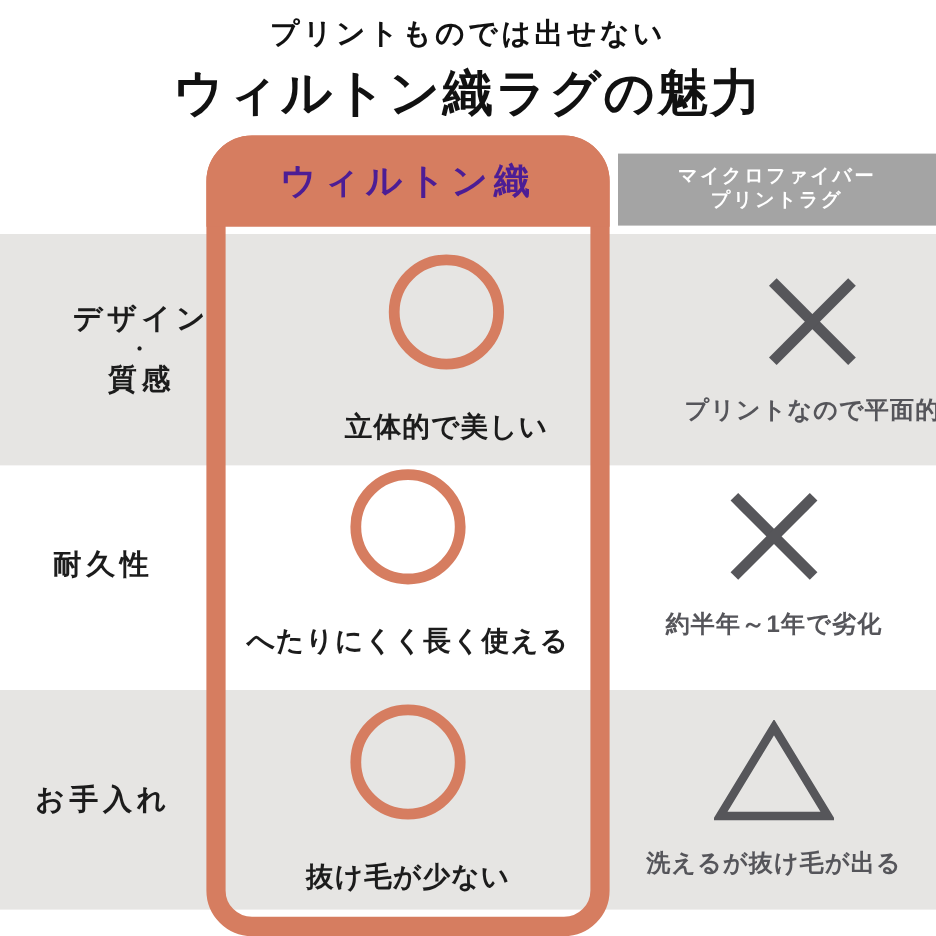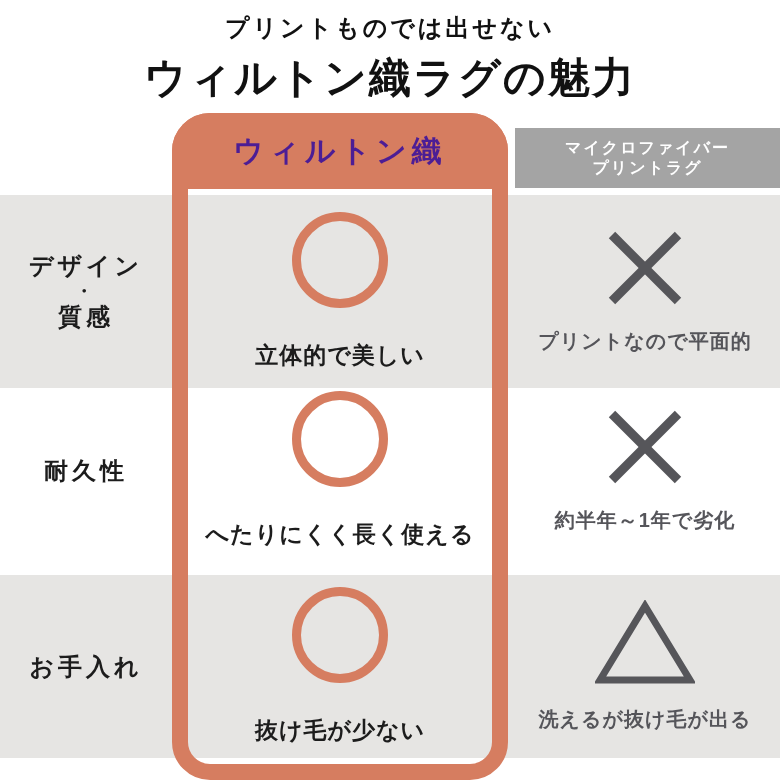--- a/index.html
+++ b/index.html
@@ -53,21 +53,21 @@
     text-align:center;
   }
   
   .cell{
     display:flex;flex-direction:column;align-items:center;justify-content:center;
     z-index:4;text-align:center;
   }
   .cell-left{left:0;width:172px;}
   .cell-center{left:188px;width:304px;}
   .cell-right{left:510px;width:270px;align-items:center;}
-  .r0{top:195px;height:193px;}
+  .r0{top:195px;height:193px;padding-left:32px;}
   .r1{top:388px;height:165px;}
   .r2{top:575px;height:183px;}
   .cat-label{
     font-size:24px;letter-spacing:4px;line-height:1.3;color:var(--text-black);
   }
   .cat-dot{font-size:18px;line-height:1.1;}
   .note-center{
     margin-top:32px;font-size:23px;letter-spacing:1px;color:var(--text-black);white-space:nowrap;
   }
   .note-right{

